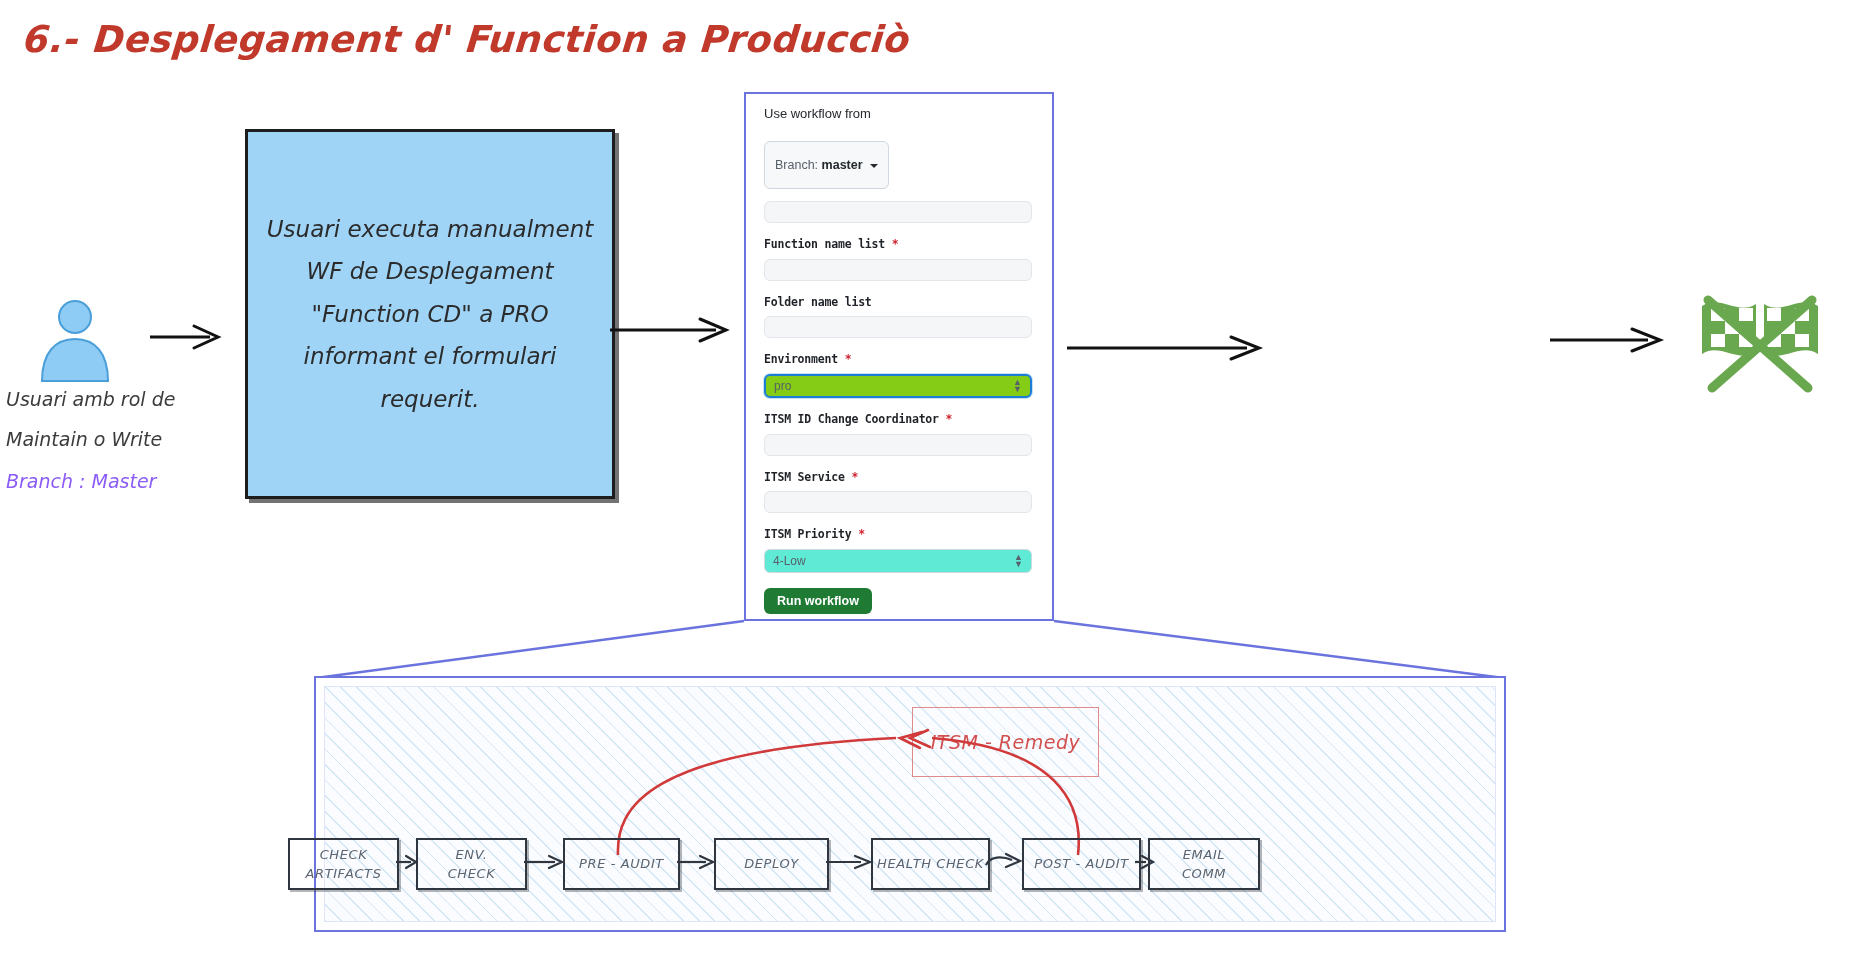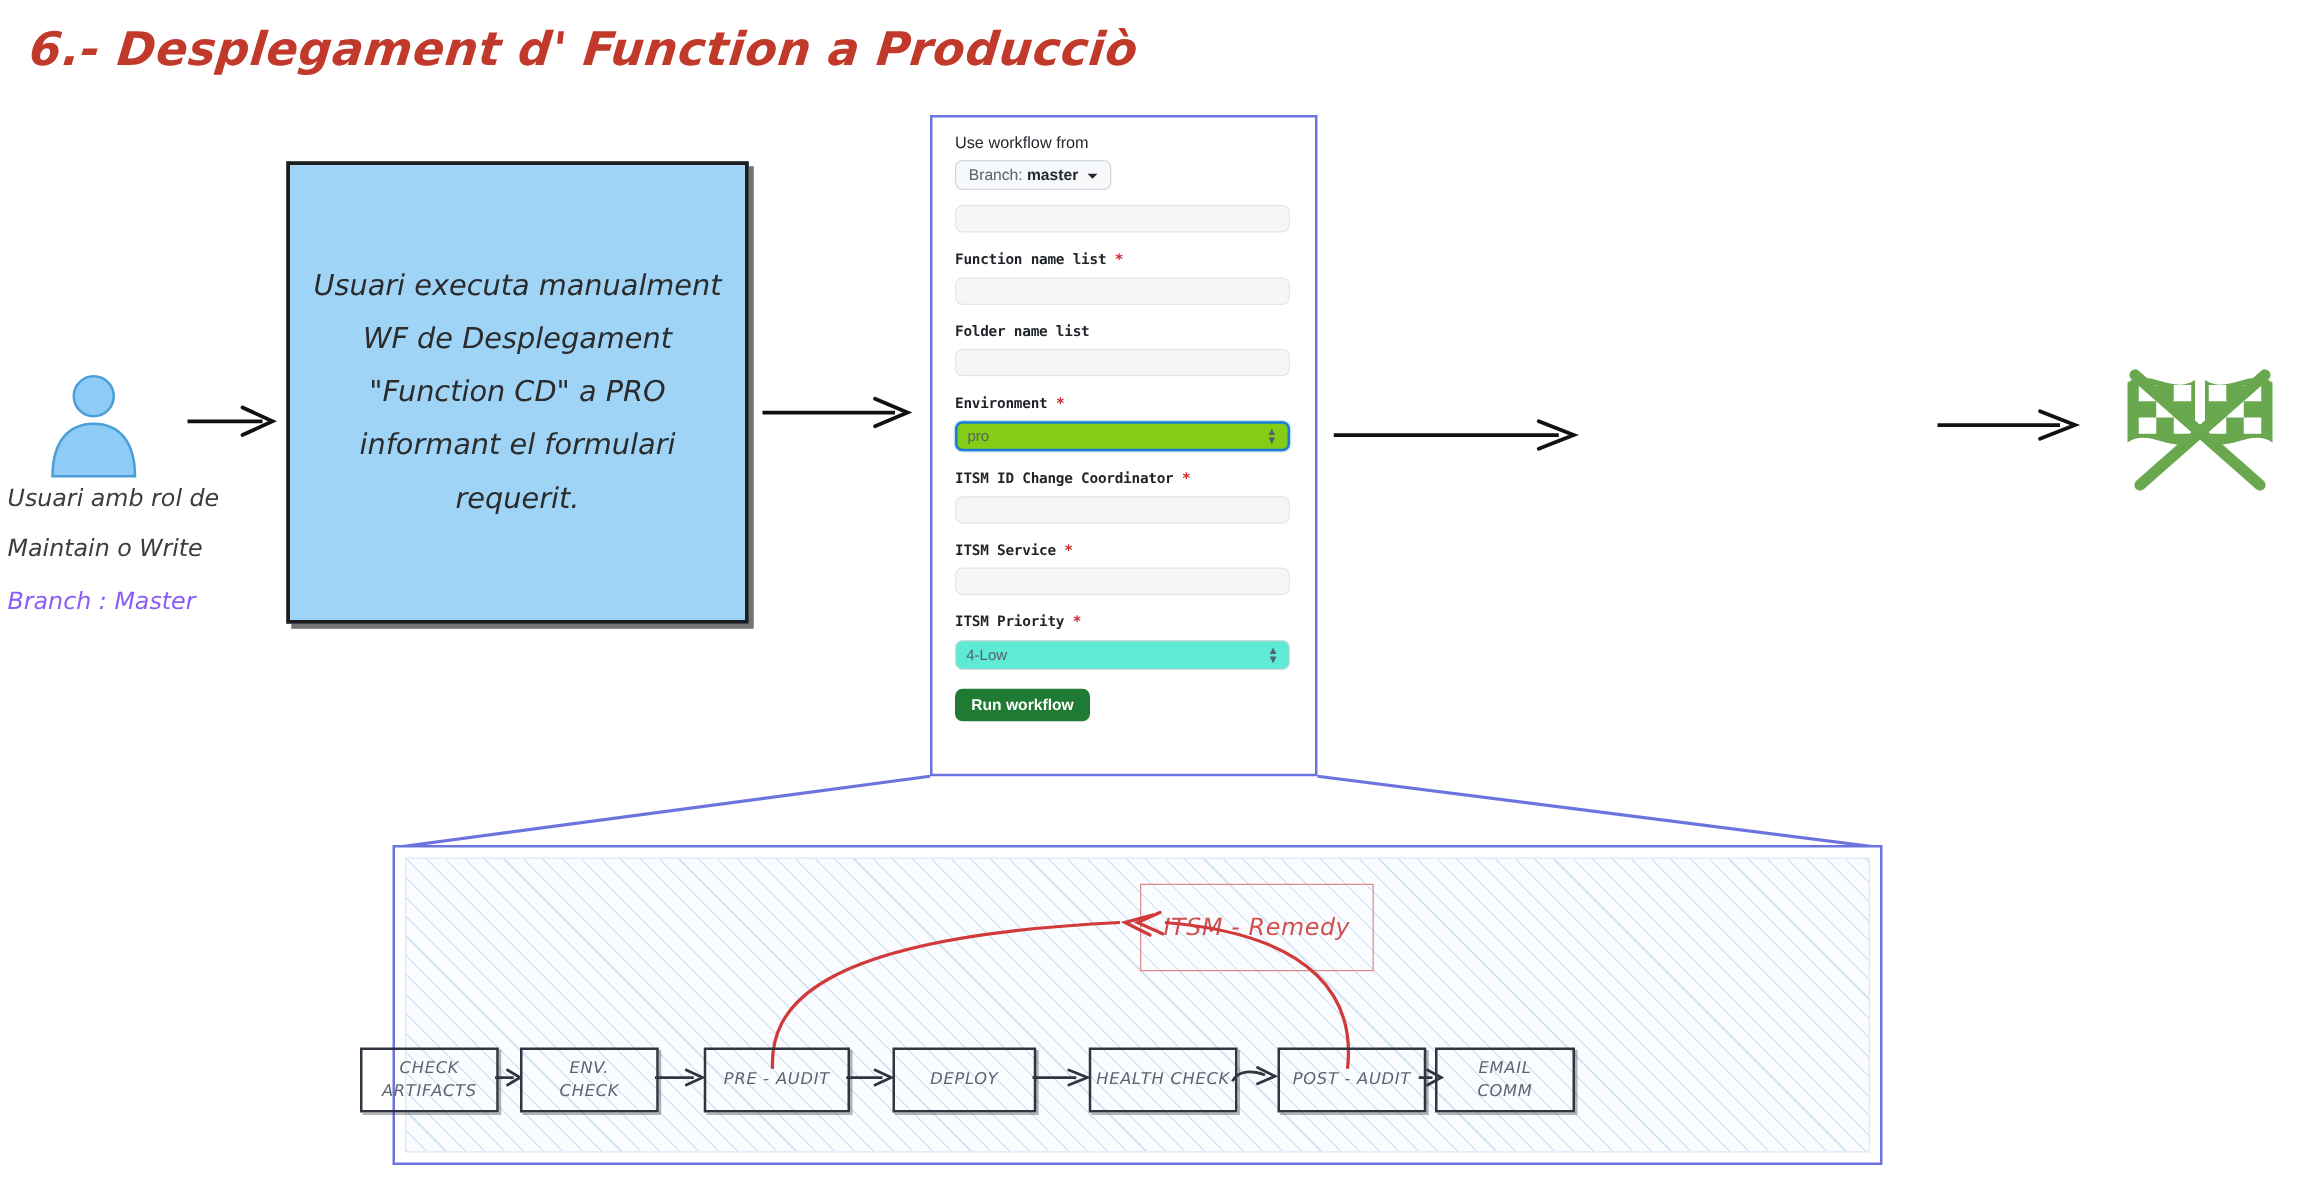--- a/index.html
+++ b/index.html
@@ -37,20 +37,21 @@
   #actor-l3{top:470px;color:#8b5cf6;}
 
   
   .note{
     position:absolute;
     background:#9fd4f7;
     border:3px solid #1d1d1d;
     box-shadow:4px 4px 0 rgba(0,0,0,.55);
     display:flex;align-items:center;justify-content:flex-start;
     text-align:center;
+    margin-left:16px;
   }
   .note .txt{
     font-family:"DejaVu Sans", sans-serif;
     font-size:22px;color:#2b2b2b;line-height:1.85;font-style:italic;
     padding:0 14px;
   }
   #note-left{left:229px;top:129px;width:364px;height:364px;}
   #note-left .txt{font-size:23px;}
   #note-right{left:1270px;top:190px;width:257px;height:271px;}
   #note-right .txt{font-size:21px;line-height:1.95;}
@@ -62,27 +63,27 @@
   
   #form-panel{
     position:absolute;left:744px;top:92px;width:310px;height:529px;
     border:2.5px solid #6b74de;
     background:#ffffff;
     box-sizing:border-box;
   }
   #form-inner{position:absolute;left:18px;top:12px;width:268px;}
   .f-legend{
     font-family:"Liberation Sans", sans-serif;
-    font-size:13px;color:#24292f;margin-bottom:7px;
+    font-size:13px;color:#24292f;margin-bottom:20px;
   }
   .branch-btn{
     display:inline-block;
     border:1px solid #d0d7de;border-radius:6px;
     background:#f6f8fa;
-    padding:4px 10px;
+    padding:16px 10px;
     font-size:12.5px;color:#24292f;
     margin-bottom:12px;
     white-space:nowrap;
   }
   .branch-btn .b-lbl{color:#57606a;}
   .branch-btn .b-val{font-weight:600;color:#24292f;}
   .branch-btn .caret{
     display:inline-block;margin-left:4px;
     border-left:4px solid transparent;border-right:4px solid transparent;
     border-top:4px solid #24292f;vertical-align:middle;

